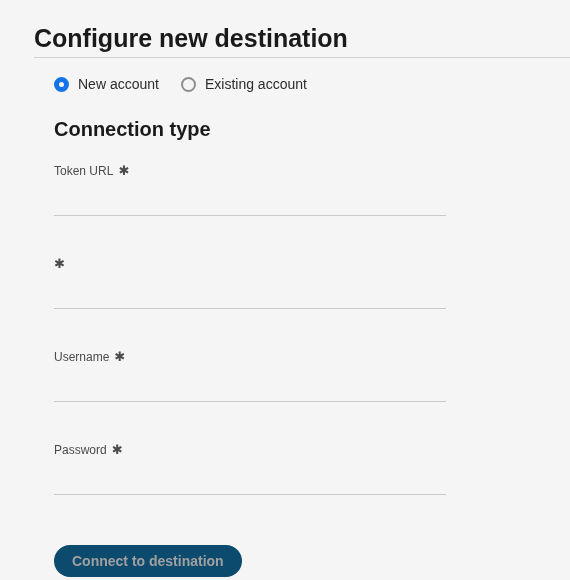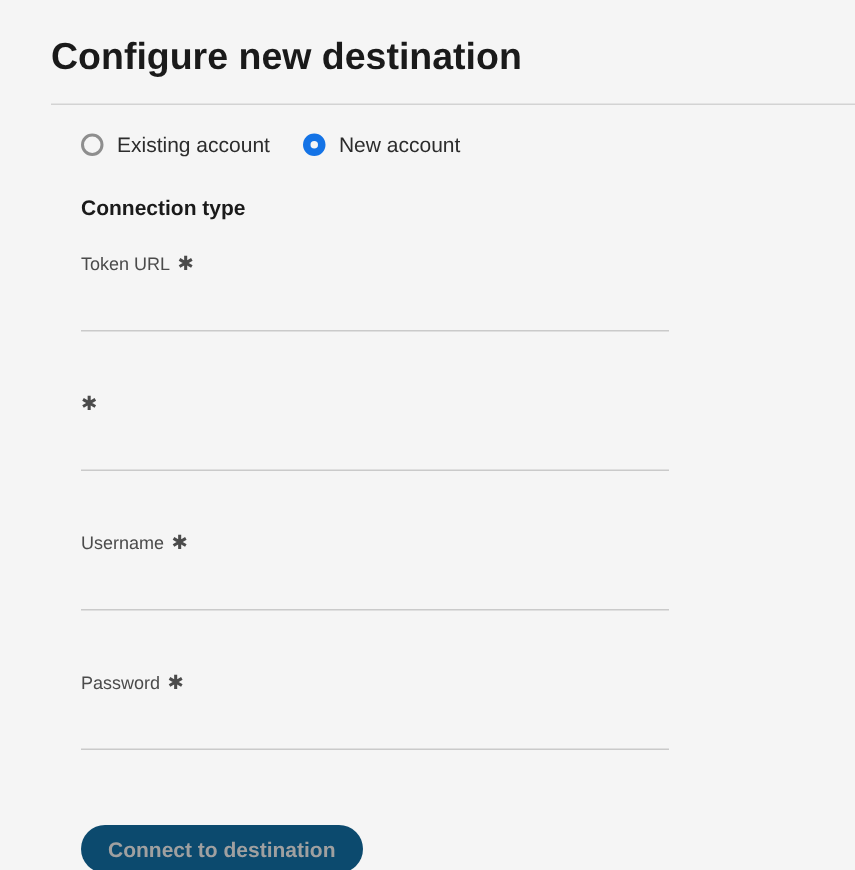--- a/index.html
+++ b/index.html
@@ -10,21 +10,21 @@
       font-family: -apple-system, BlinkMacSystemFont, "Segoe UI", Arial, sans-serif;
       color: #2c2c2c;
     }
     .container {
       padding: 24px 34px 0 34px;
     }
     .page-title {
       font-size: 25px;
       font-weight: 700;
       color: #1a1a1a;
-      margin-bottom: 16px;
+      margin-bottom: 4px;
     }
     .title-divider {
       border: none;
       border-top: 1px solid #d3d3d3;
       margin-bottom: 18px;
       margin-right: -34px;
     }
     .section-label {
       font-size: 13px;
       color: #4b4b4b;
@@ -56,21 +56,21 @@
       border: 2px solid #8e8e8e;
     }
     .radio-circle.checked {
       border: 5px solid #1473e6;
     }
     .radio-label {
       font-size: 14px;
       color: #2c2c2c;
     }
     .subsection-title {
-      font-size: 14px;
+      font-size: 20px;
       font-weight: 700;
       color: #1a1a1a;
       padding-left: 20px;
       margin-bottom: 22px;
     }
     .field {
       padding-left: 20px;
       margin-bottom: 40px;
     }
     .field-label {
@@ -110,26 +110,26 @@
 </head>
 <body>
 
 <div class="container">
   <h1 class="page-title">Configure new destination</h1>
   <hr class="title-divider">
 
 
   <div class="radio-group">
     <label class="radio-option">
+      <span class="radio-circle checked"></span>
+      <span class="radio-label">New account</span>
+    </label>
+    <label class="radio-option">
       <span class="radio-circle unchecked"></span>
       <span class="radio-label">Existing account</span>
-    </label>
-    <label class="radio-option">
-      <span class="radio-circle checked"></span>
-      <span class="radio-label">New account</span>
     </label>
   </div>
 
   <div class="subsection-title">Connection type</div>
 
   <div class="field">
     <div class="field-label">
       <span>Token URL</span>
       <span class="asterisk">✱</span>
     </div>

